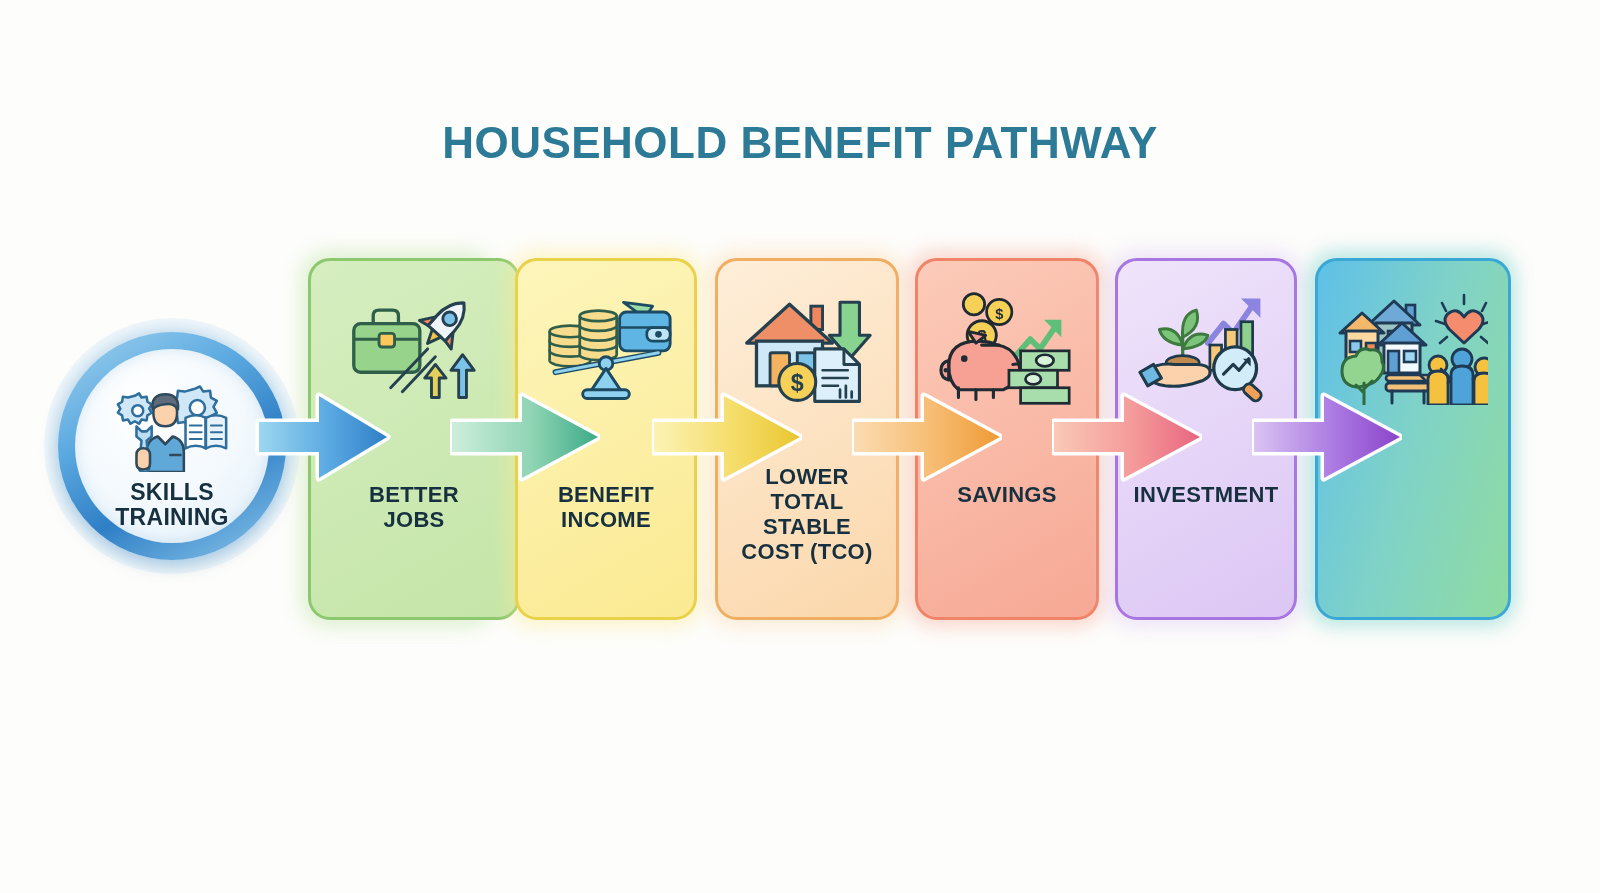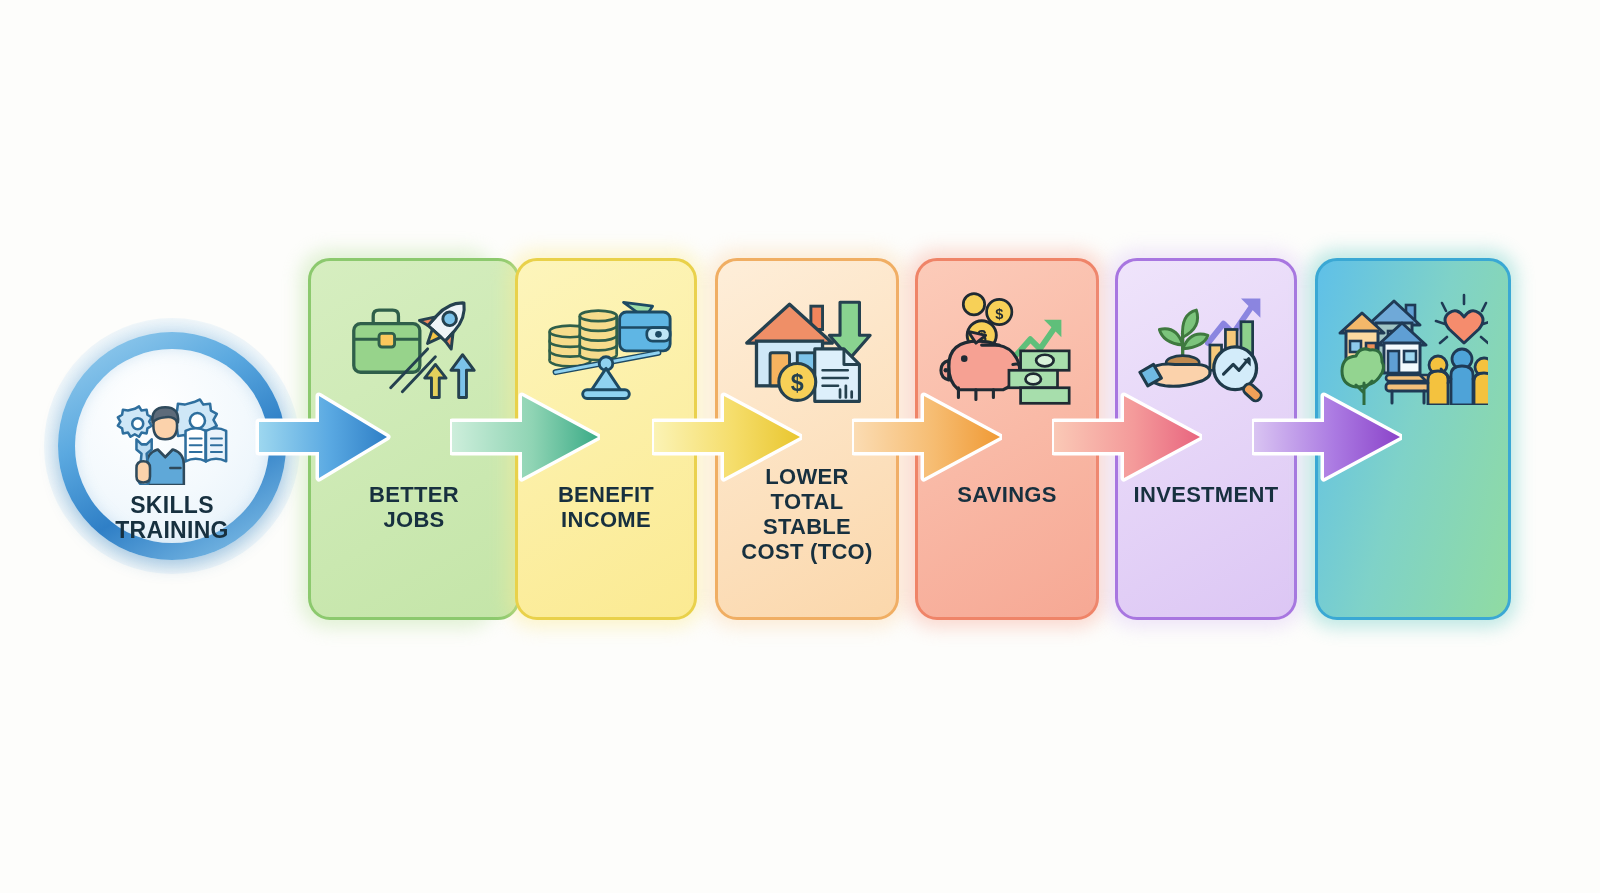--- a/index.html
+++ b/index.html
@@ -39,21 +39,21 @@
     position:absolute;inset:0;
     border-radius:50%;
     background:linear-gradient(150deg,#9fd2ef 0%,#5ba9e0 35%,#2f7fc6 62%,#8ec9ec 100%);
     box-shadow:0 6px 18px rgba(40,110,170,0.28);
   }
   .circle-inner{
     position:absolute;inset:17px;
     border-radius:50%;
     background:radial-gradient(circle at 38% 30%, #ffffff 0%, #f3f9fd 52%, #e3f0fa 100%);
     box-shadow:inset 0 0 14px rgba(110,170,215,0.25);
-    display:flex;flex-direction:column;align-items:center;justify-content:flex-end;
+    display:flex;flex-direction:column;align-items:center;justify-content:center;
     padding-top:22px;box-sizing:border-box;
   }
   .circle-icon{width:120px;height:88px;}
   .circle-label{
     margin-top:8px;
     font-size:23px;font-weight:bold;color:#17303f;
     line-height:1.08;text-align:center;letter-spacing:0.3px;
   }
 
   
@@ -85,20 +85,21 @@
   .card-label.tall{top:204px;}
 
   
   .arrow{position:absolute;z-index:5;}
 </style>
 </head>
 <body>
 
 <div id="stage">
 
+  <div class="title">HOUSEHOLD BENEFIT PATHWAY</div>
 
   <div class="circle-node">
     <div class="circle-glow"></div>
     <div class="circle-ring"></div>
     <div class="circle-inner">
       <svg class="circle-icon" viewBox="0 0 140 104">
 
         <g stroke="#2f6f9e" stroke-width="3" fill="#cfe7f7" stroke-linejoin="round">
           <path d="M26 14 l5 -3 3 5 6 -1 1 6 5 3 -3 5 3 5 -5 3 -1 6 -6 -1 -3 5 -5 -3 -5 3 -3 -5 -6 1 -1 -6 -5 -3 3 -5 -3 -5 5 -3 1 -6 6 1z"></path>
           <circle cx="29.5" cy="31.5" r="6.5" fill="#fff"></circle>

